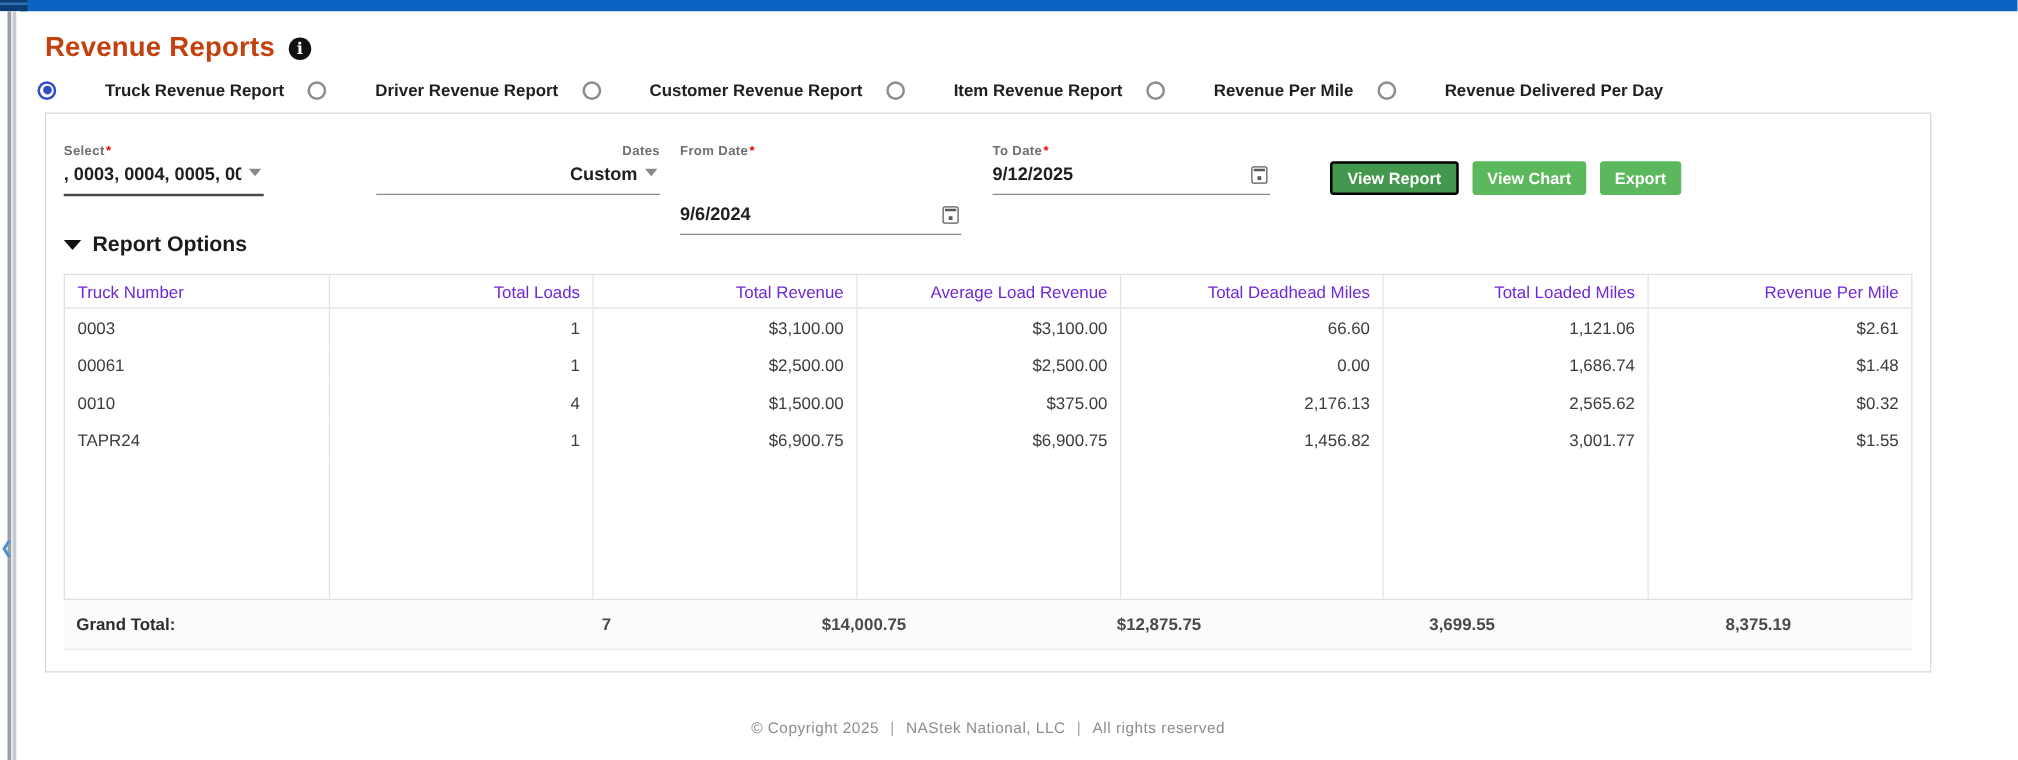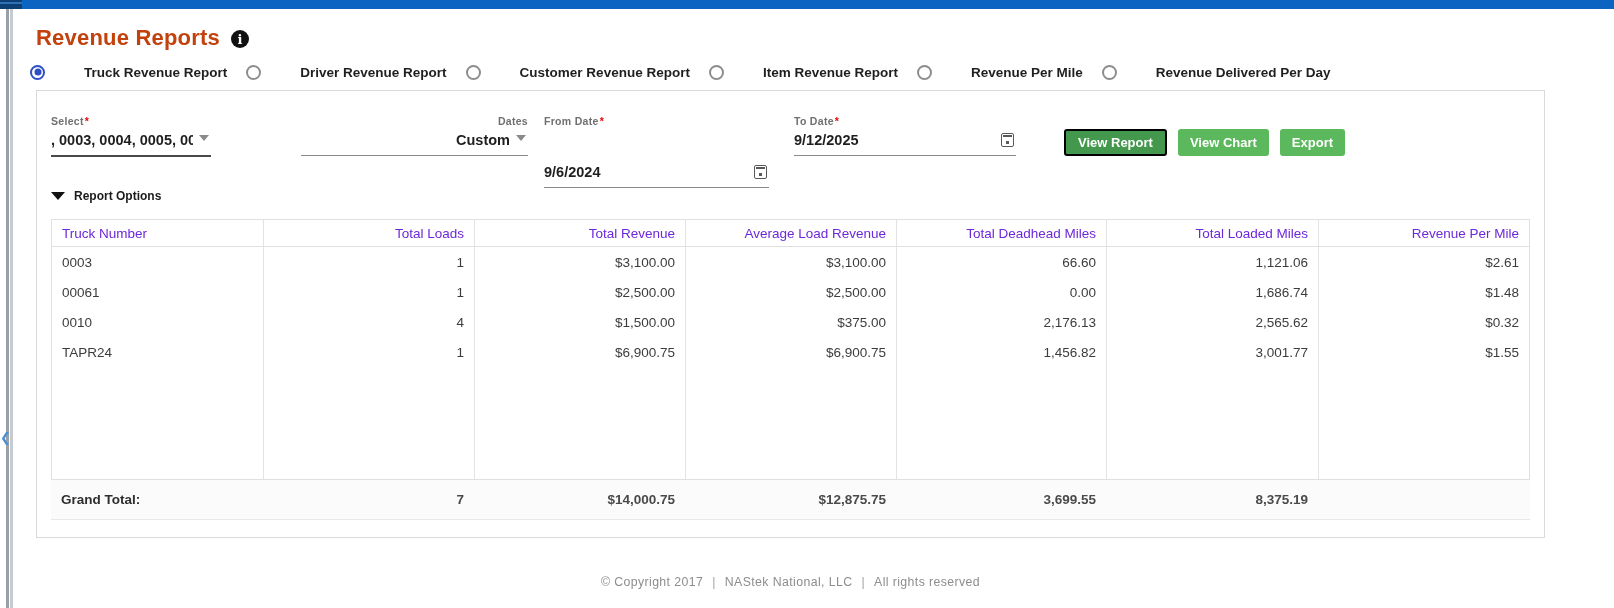--- a/index.html
+++ b/index.html
@@ -57,39 +57,39 @@
   .btn-group { display:flex; align-items:center; margin-left:28px; margin-top:14px; }
   .btn { color:#fff; font-size:13px; font-weight:700; border-radius:3px; cursor:pointer;
          display:inline-flex; align-items:center; justify-content:center; height:27px; padding:0 12px; }
   .btn-view-report { background:#43984d; border:2px solid #000; margin-right:11px;margin-left:20px; }
   .btn-view-chart  { background:#5cb85c; border:none; margin-right:11px; }
   .btn-export      { background:#5cb85c; border:none; }
 
   .report-options { display:flex; align-items:center; gap:9px; margin:26px 0 0 14px; height:20px; cursor:pointer; }
   .tri-down { width:0; height:0; border-left:7px solid transparent; border-right:7px solid transparent;
               border-top:8px solid #111; }
-  .report-options-label { font-size:12px; font-weight:700; color:#1b1b1b; }
+  .report-options-label { font-size:17px; font-weight:700; color:#1b1b1b; }
 
   
   .rtable { margin:13px 14px 0 14px; }
   .grid7 { display:grid; grid-template-columns:212px 211px 211px 211px 210px 212px auto; }
   .t-head { border:1px solid #e0e0e0; height:28px; }
   .th { font-size:13.5px; color:#6d28d9; display:flex; align-items:center; justify-content:flex-end;
         padding:0 10px; border-right:1px solid #e3e3e3; }
   .th:last-child { border-right:none; }
   .th.c-left { justify-content:flex-start; }
   .t-body { border:1px solid #e0e0e0; border-top:none; }
   .tr { height:30px; }
   .td { font-size:13.5px; color:#3c3c3c; display:flex; align-items:center; justify-content:flex-end;
         padding:0 10px; border-right:1px solid #e3e3e3; }
   .td:last-child { border-right:none; }
   .td.c-left { justify-content:flex-start; }
   .t-filler { height:112px; }
   .t-filler .td { height:112px; }
-  .t-total { height:40px; background:#fbfbfb; border-bottom:1px solid #e8e8e8; }
+  .t-total { height:40px; background:#fbfbfb; border-bottom:1px solid #e8e8e8;gap:25px; }
   .t-total .td { font-weight:700; color:#4a4a4a; border-right:none; font-size:13.5px; }
   .t-total .td.c-left { color:#2f2f2f; }
 
   .footer { margin-top:37px; width:100%; text-align:center; font-size:12.3px; color:#8d8d8d; letter-spacing:0.4px; }
   .footer .pipe { margin:0 9px; color:#a5a5a5; }
 </style>
 </head>
 <body>
 
 <div class="topbar">
@@ -255,16 +255,16 @@
         <div class="td">$12,875.75</div>
         <div class="td">3,699.55</div>
         <div class="td">8,375.19</div>
         <div class="td"></div>
       </div>
 
     </div>
   </div>
 
   <div class="footer">
-    <span>© Copyright 2017</span><span class="pipe">|</span><span>NAStek National, LLC</span><span class="pipe">|</span><span>All rights reserved</span>
+    <span>© Copyright 2025</span><span class="pipe">|</span><span>NAStek National, LLC</span><span class="pipe">|</span><span>All rights reserved</span>
   </div>
 
 </div>
 
 </body></html>

